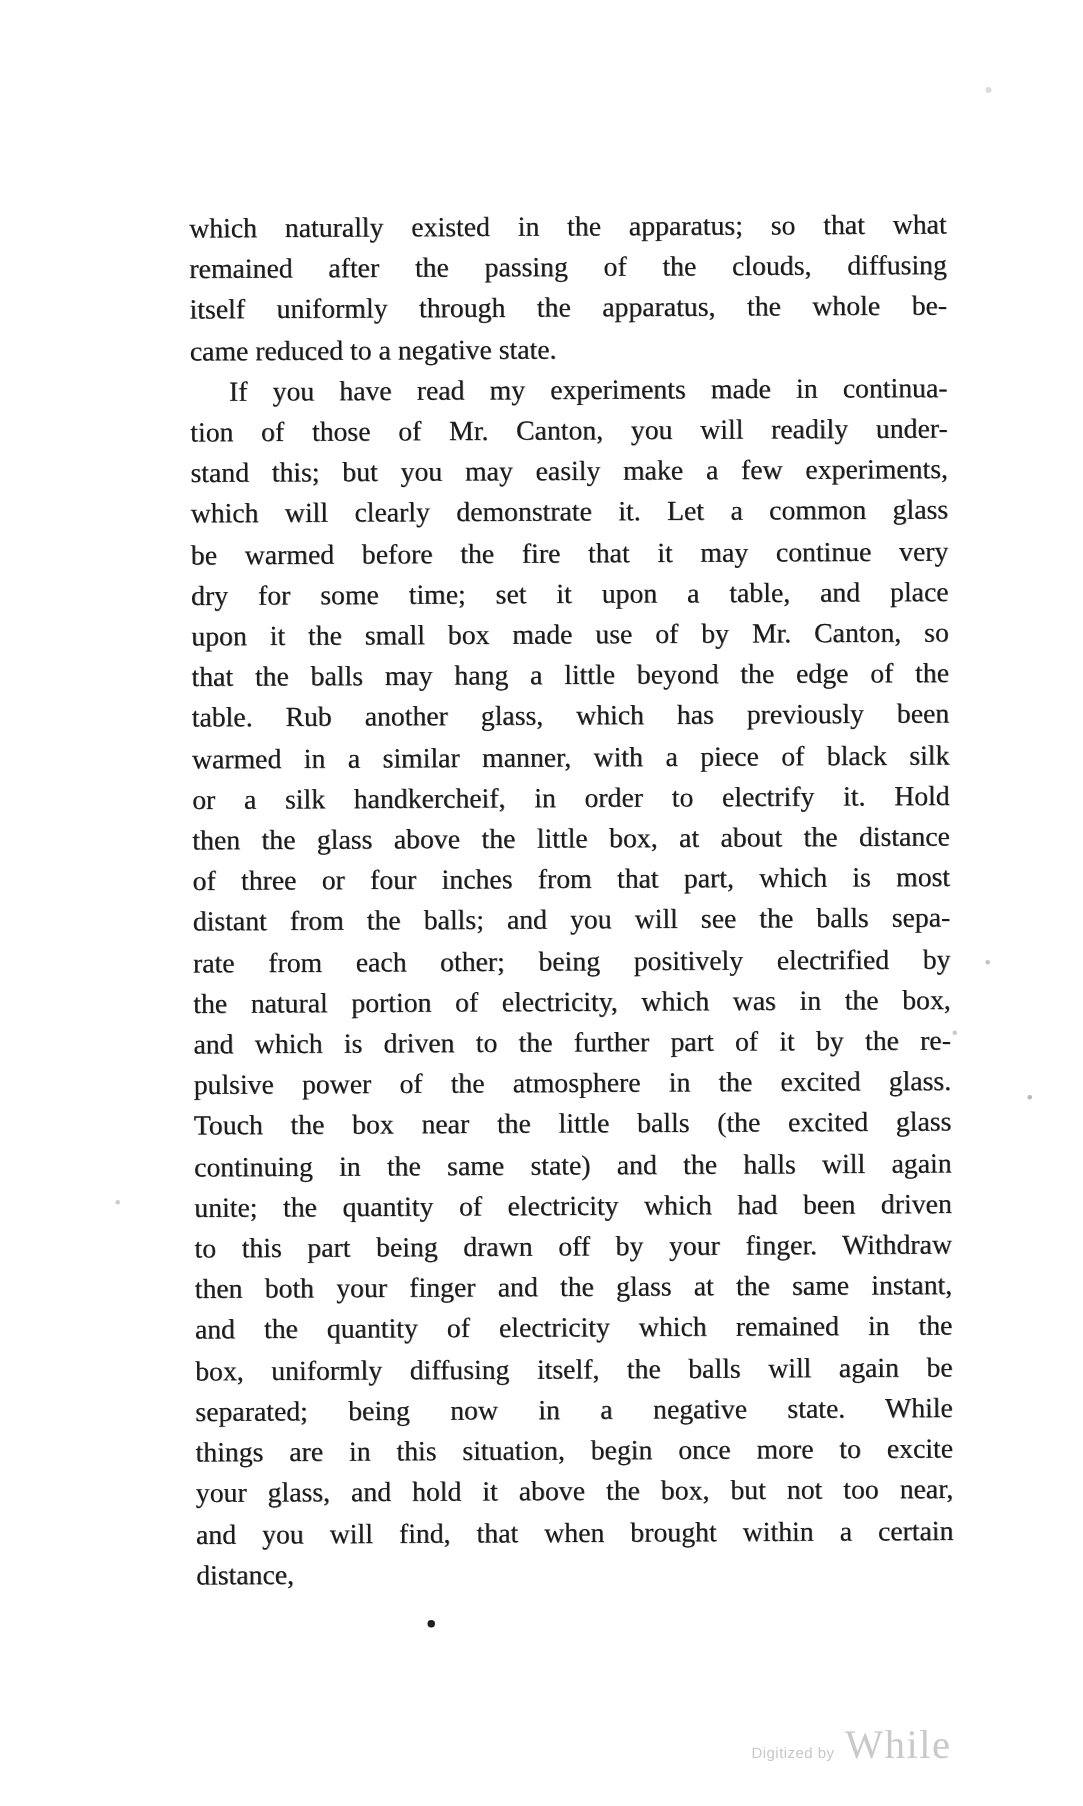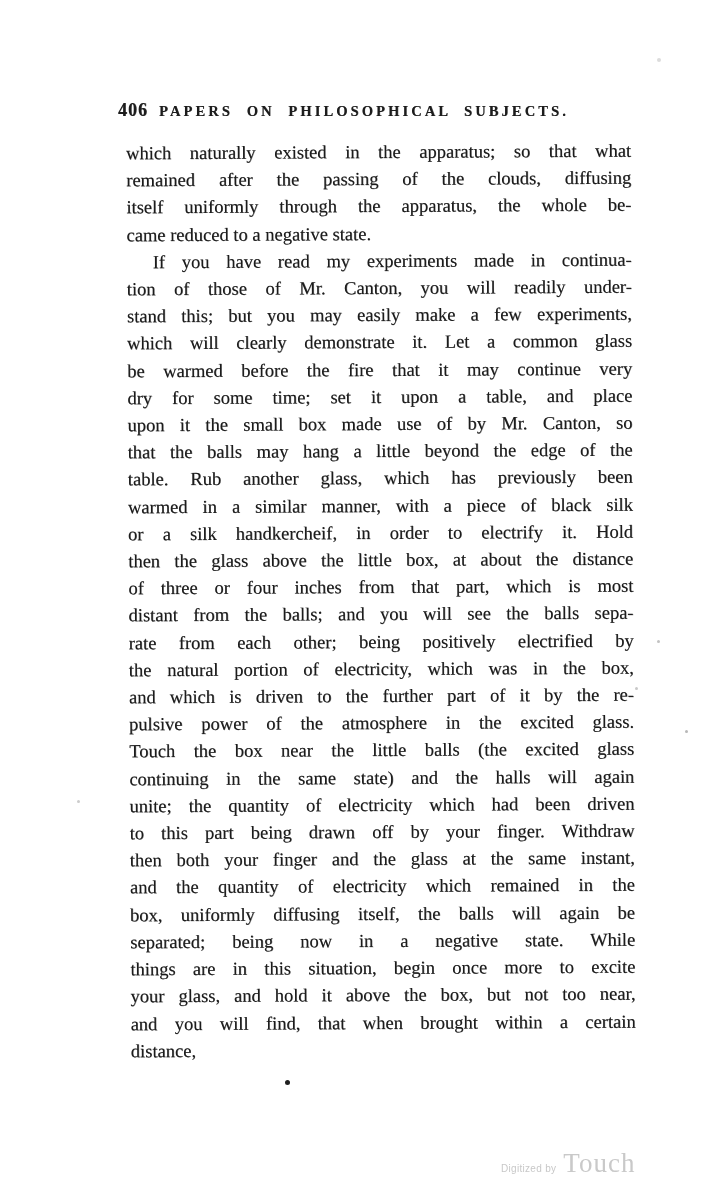--- a/index.html
+++ b/index.html
@@ -65,23 +65,20 @@
     font-family:"Liberation Serif","DejaVu Serif",serif;
     font-size:27px; letter-spacing:1px; margin-left:7px;
     color:#c9c9c9;
   }
 </style>
 </head>
 <body>
 
 <div class="page">
 
-  <header class="page-header">
-    <span class="page-number">406</span><span class="running-title">PAPERS ON PHILOSOPHICAL SUBJECTS.</span>
-  </header>
 
   <main class="page-body">
     <div class="para">
       <div class="line">which naturally existed in the apparatus; so that what</div>
       <div class="line">remained after the passing of the clouds, diffusing</div>
       <div class="line">itself uniformly through the apparatus, the whole be-</div>
       <div class="line para-end">came reduced to a negative state.</div>
     </div>
     <div class="para">
       <div class="line indent">If you have read my experiments made in continua-</div>
@@ -119,16 +116,16 @@
 
   <div class="ink-dot"></div>
   <div class="speck speck-1"></div>
   <div class="speck speck-2"></div>
   <div class="speck speck-3"></div>
   <div class="speck speck-4"></div>
   <div class="speck speck-5"></div>
 
   <div class="watermark">
     <span class="watermark-prefix">Digitized by</span>
-    <span class="watermark-logo">Touch</span>
+    <span class="watermark-logo">While</span>
   </div>
 
 </div>
 
 </body></html>

